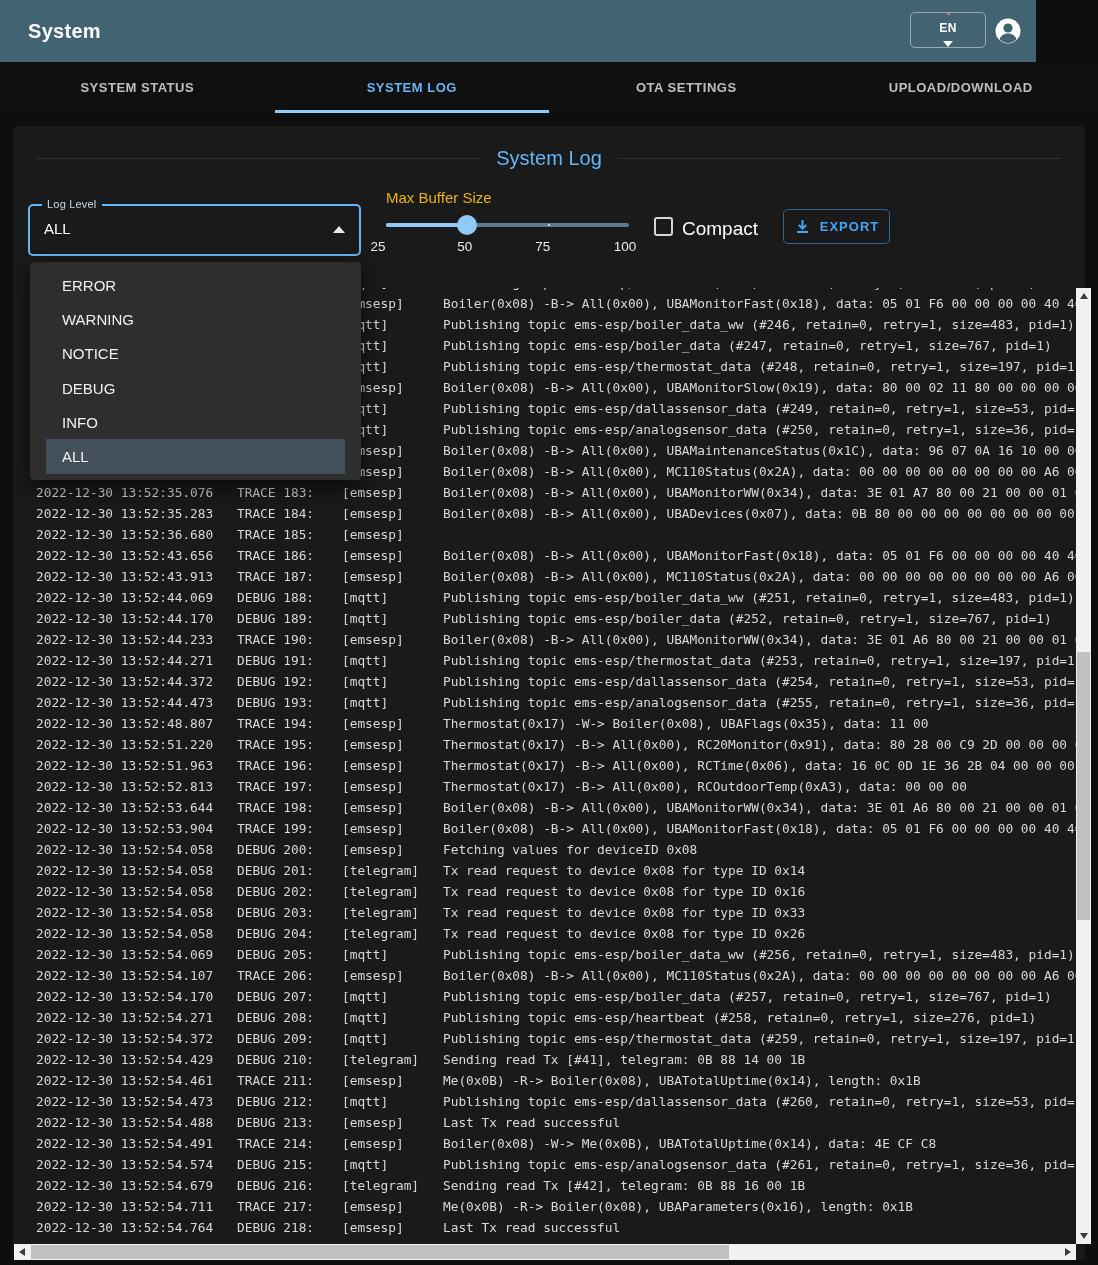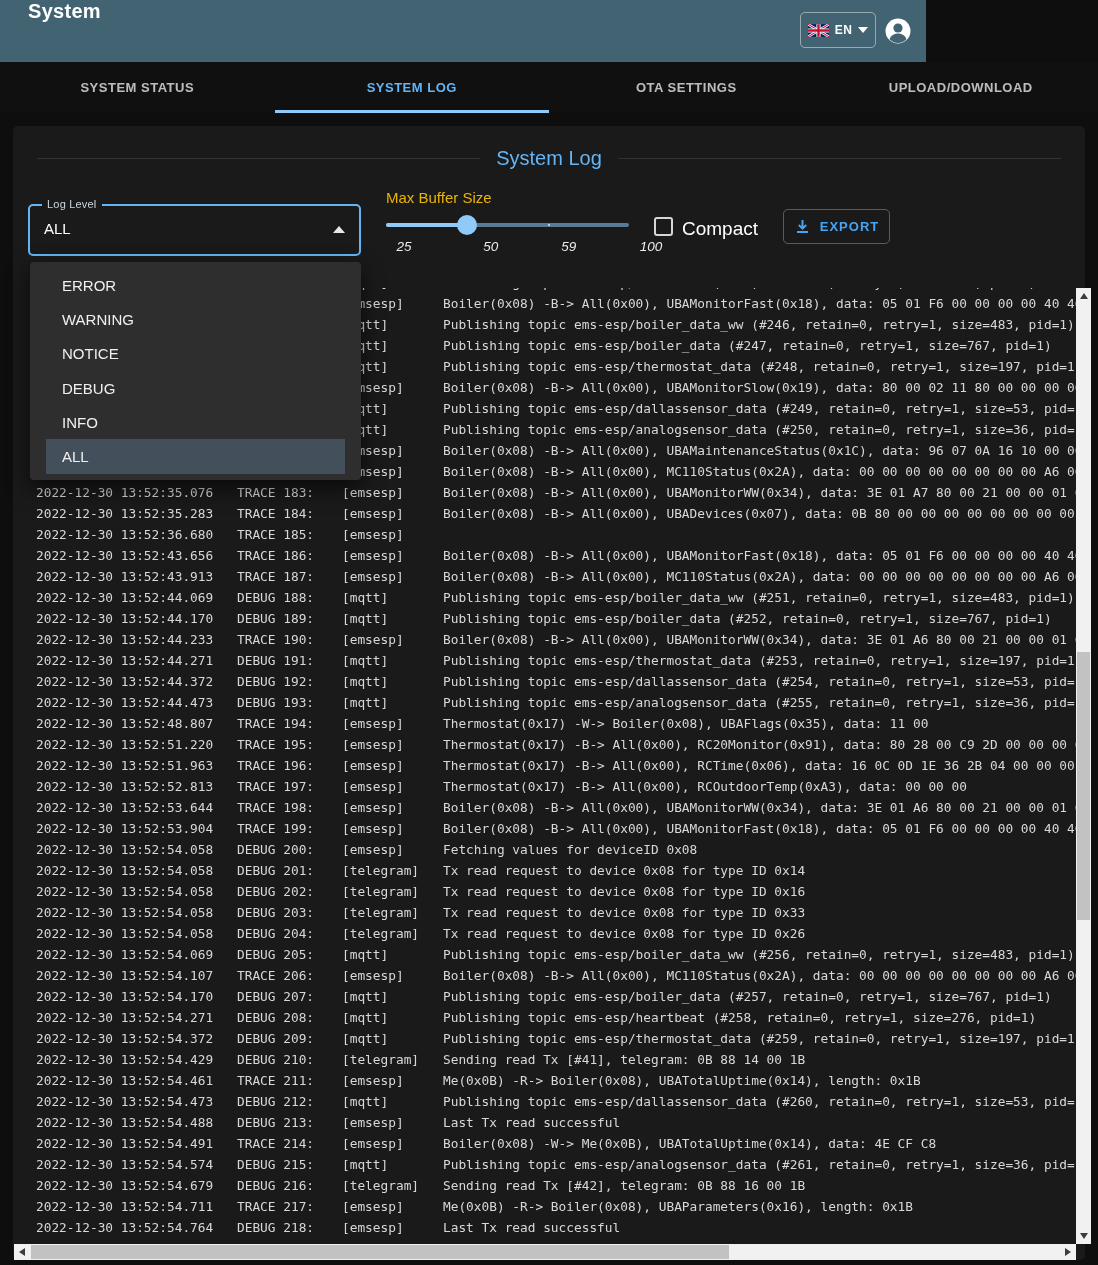--- a/index.html
+++ b/index.html
@@ -1,25 +1,25 @@
 <!DOCTYPE html>
 <html><head>
 <meta charset="utf-8">
 <style>
   * { margin:0; padding:0; box-sizing:border-box; }
   html,body { width:1098px; height:1265px; background:#0e0e0e; overflow:hidden;
               font-family:"Liberation Sans", sans-serif; }
 
   
-  #appbar { position:absolute; left:0; top:0; width:926px; height:62px; background:#426372;
-            display:flex; align-items:flex-start; }
+  #appbar { position:absolute; left:0; top:0; width:1036px; height:62px; background:#426372;
+            display:flex; align-items:center; }
   #app-title { color:#fff; font-size:20px; font-weight:600; margin-left:28px; letter-spacing:.3px; }
   #lang-select { position:absolute; right:50px; top:12px; width:76px; height:36px;
                  border:1px solid rgba(255,255,255,.45); border-radius:5px;
-                 display:flex; align-items:center; justify-content:center; gap:6px; cursor:pointer; }
+                 display:flex; align-items:center; justify-content:center; gap:6px; cursor:pointer;flex-direction:column; }
   #lang-label { color:#fff; font-size:12px; font-weight:700; letter-spacing:.4px; }
   .caret-down { width:0; height:0; border-left:5px solid transparent; border-right:5px solid transparent;
                 border-top:6px solid #fff; }
   #avatar-btn { position:absolute; right:14px; top:17px; width:28px; height:28px; cursor:pointer; }
 
   
   #tabs { position:absolute; left:0; top:62px; width:1098px; height:51px; background:#101010; display:flex; }
   .tab { width:274.5px; height:100%; display:flex; align-items:center; justify-content:center;
          color:rgba(255,255,255,.72); font-size:13px; font-weight:600; letter-spacing:.5px;
          position:relative; cursor:pointer; }
@@ -49,21 +49,21 @@
   
   #buffer-label { position:absolute; left:386px; top:189px; color:#eab308; font-size:15px; }
   #slider { position:absolute; left:386px; top:215px; width:243px; height:20px; cursor:pointer; }
   #slider-track-off { position:absolute; left:0; top:8px; width:100%; height:4px; border-radius:2px;
                       background:rgba(144,202,249,.55); }
   #slider-track-on { position:absolute; left:0; top:8px; width:33.3%; height:4px; border-radius:2px;
                      background:#90caf9; }
   .slider-mark { position:absolute; top:9px; width:2px; height:2px; border-radius:50%; background:#d7ecff; }
   #slider-thumb { position:absolute; left:33.3%; top:0; width:20px; height:20px; border-radius:50%;
                   background:#90caf9; transform:translateX(-10px); }
-  #slider-labels { position:absolute; left:404px; top:239px; width:247px; height:16px;font-style:italic; }
+  #slider-labels { position:absolute; left:378px; top:239px; width:247px; height:16px; }
   .slider-num { position:absolute; transform:translateX(-50%); color:#ececec; font-size:13.5px; }
 
   
   #compact-box { position:absolute; left:654px; top:217px; width:19px; height:19px;
                  border:2px solid #d6d6d6; border-radius:3px; cursor:pointer; }
   #compact-label { position:absolute; left:682px; top:218px; color:#fff; font-size:19px; }
 
   
   #export-btn { position:absolute; left:783px; top:209px; width:107px; height:35px;
                 border:1px solid rgba(66,165,245,.55); border-radius:5px; background:transparent;
@@ -153,21 +153,21 @@
 <div id="buffer-label">Max Buffer Size</div>
 <div id="slider">
   <div id="slider-track-off"></div>
   <div id="slider-track-on"></div>
   <div class="slider-mark" style="left:66.6%"></div>
   <div id="slider-thumb"></div>
 </div>
 <div id="slider-labels">
     <span class="slider-num" style="left: 0%;">25</span>
     <span class="slider-num" style="left: 33.33%; padding-left: 9px;">50</span>
-    <span class="slider-num" style="left: 66.66%;">59</span>
+    <span class="slider-num" style="left: 66.66%;">75</span>
     <span class="slider-num" style="left: 99.99%;">100</span>
   </div>
 
 <div id="compact-box"></div>
 <div id="compact-label">Compact</div>
 
 <div id="export-btn">
   <svg width="17" height="17" viewBox="0 0 17 17">
     <path d="M8.5 2 V10 M4.8 7 L8.5 10.7 L12.2 7" stroke="#42a5f5" stroke-width="2" fill="none"></path>
     <rect x="3" y="13" width="11" height="2" fill="#42a5f5"></rect>

